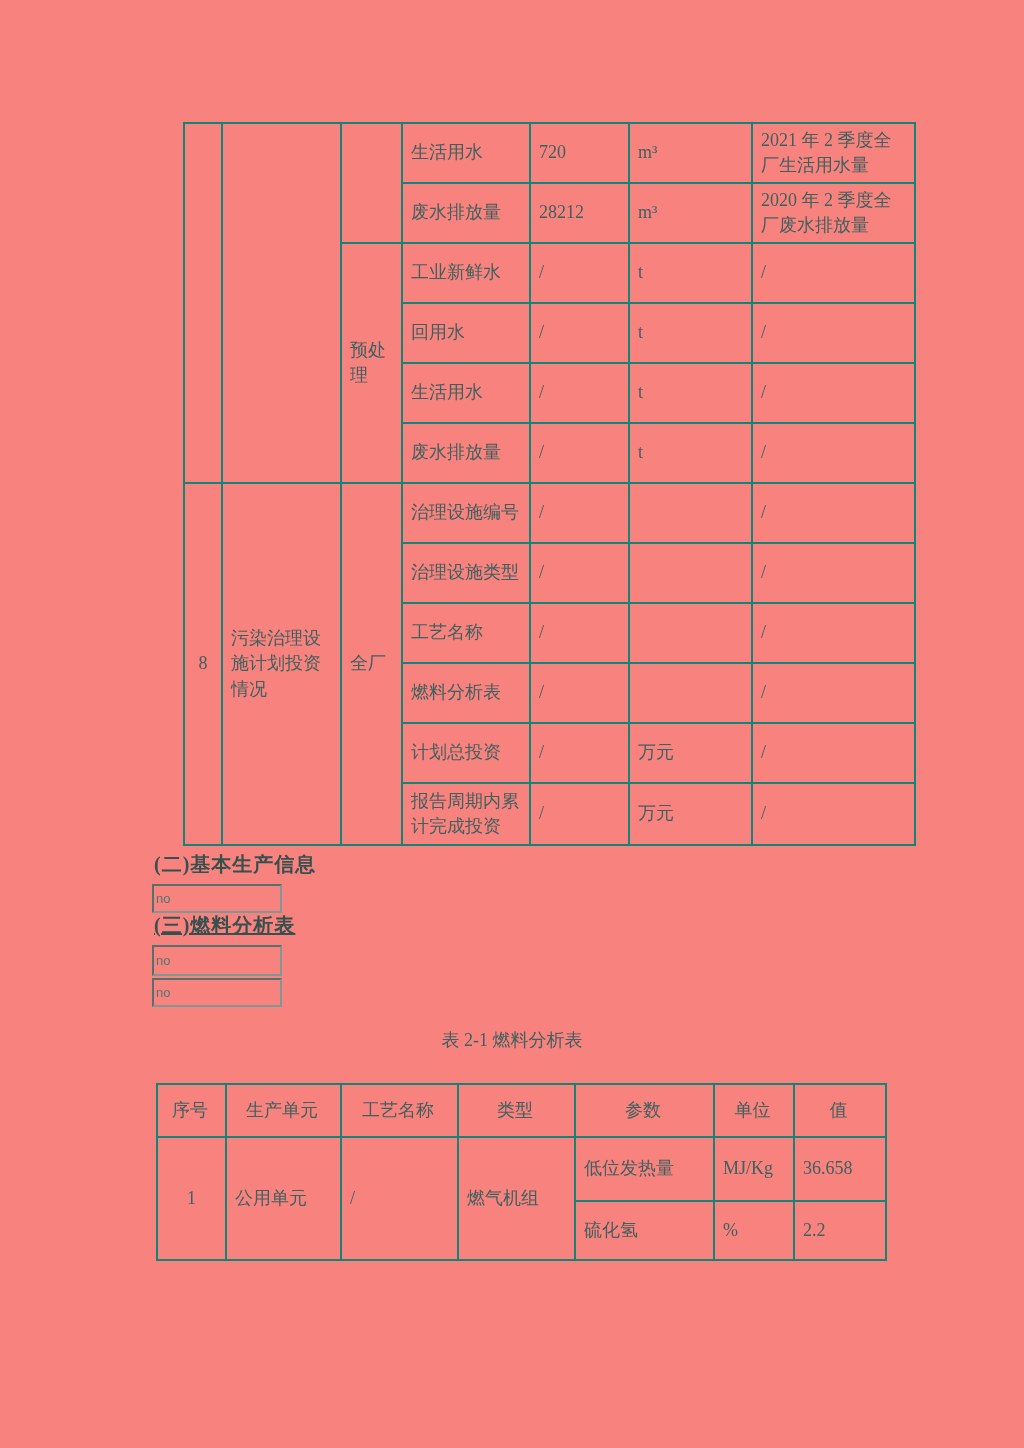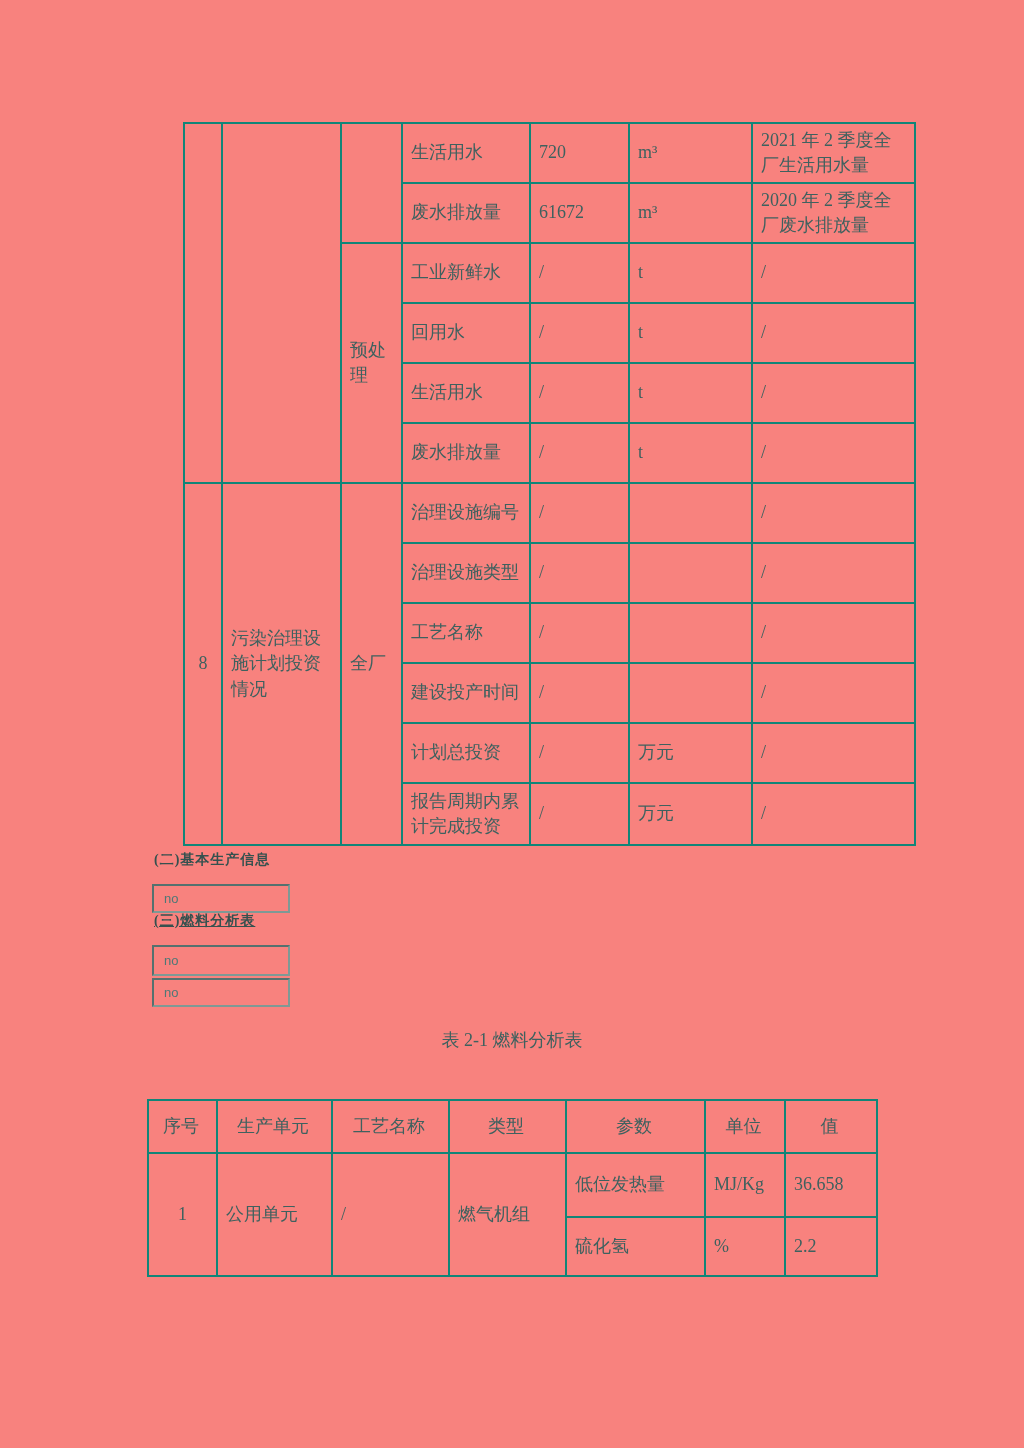--- a/index.html
+++ b/index.html
@@ -22,38 +22,38 @@
     line-height:1.4;
     overflow:hidden;
     word-break:break-all;
   }
   .center{text-align:center;padding-left:2px;padding-right:2px;}
   #top-table{position:absolute;left:147px;top:122px;width:731px;margin-left:36px;}
   #top-table tr{height:60px;}
   #top-table tr.tall{height:62px;}
   .heading{
     position:absolute;left:154px;
-    font-size:14px;font-weight:bold;color:#35514F;
+    font-size:20px;font-weight:bold;color:#35514F;
     letter-spacing:1px;white-space:nowrap;
   }
   .no-box{
     position:absolute;left:152px;width:124px;height:25px;
     border:2px solid #7E9995;
     border-top-color:#54716F;border-left-color:#54716F;
     box-sizing:content-box;
     font-family:"Liberation Sans","DejaVu Sans",sans-serif;
     font-size:13px;color:#4E7876;
     display:flex;align-items:center;
-    padding-left:10px;
+    padding-left:2px;
   }
   #fuel-title{
     position:absolute;left:0;top:1028px;width:1024px;
     text-align:center;font-size:18px;color:#3E615F;
   }
-  #fuel-table{position:absolute;left:147px;top:1083px;width:729px;margin-top:16px;}
+  #fuel-table{position:absolute;left:156px;top:1083px;width:729px;}
   #fuel-table tr.hdr{height:53px;}
   #fuel-table tr.r1{height:64px;}
   #fuel-table tr.r2{height:59px;}
   #fuel-table th{text-align:center;padding-left:2px;}
 </style>
 </head>
 <body>
 
 <table id="top-table">
   <colgroup>
@@ -70,21 +70,21 @@
     <td rowspan="6" class="center"></td>
     <td rowspan="6"></td>
     <td rowspan="2"></td>
     <td>生活用水</td>
     <td>720</td>
     <td>m³</td>
     <td>2021 年 2 季度全厂生活用水量</td>
   </tr>
   <tr>
     <td>废水排放量</td>
-    <td>61672</td>
+    <td>28212</td>
     <td>m³</td>
     <td>2020 年 2 季度全厂废水排放量</td>
   </tr>
   <tr>
     <td rowspan="4">预处理</td>
     <td>工业新鲜水</td>
     <td>/</td>
     <td>t</td>
     <td>/</td>
   </tr>
@@ -121,21 +121,21 @@
     <td></td>
     <td>/</td>
   </tr>
   <tr>
     <td>工艺名称</td>
     <td>/</td>
     <td></td>
     <td>/</td>
   </tr>
   <tr>
-    <td>建设投产时间</td>
+    <td>燃料分析表</td>
     <td>/</td>
     <td></td>
     <td>/</td>
   </tr>
   <tr>
     <td>计划总投资</td>
     <td>/</td>
     <td>万元</td>
     <td>/</td>
   </tr>

